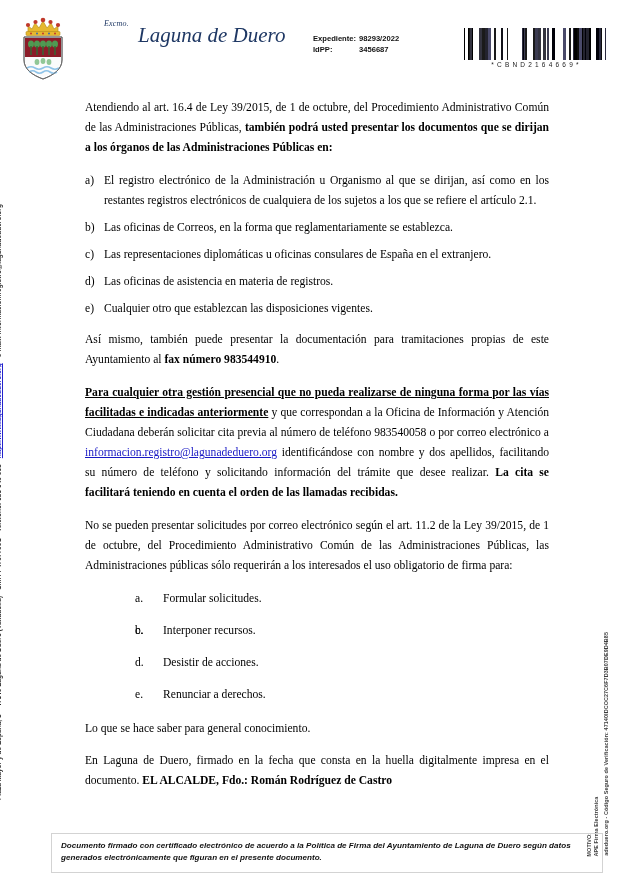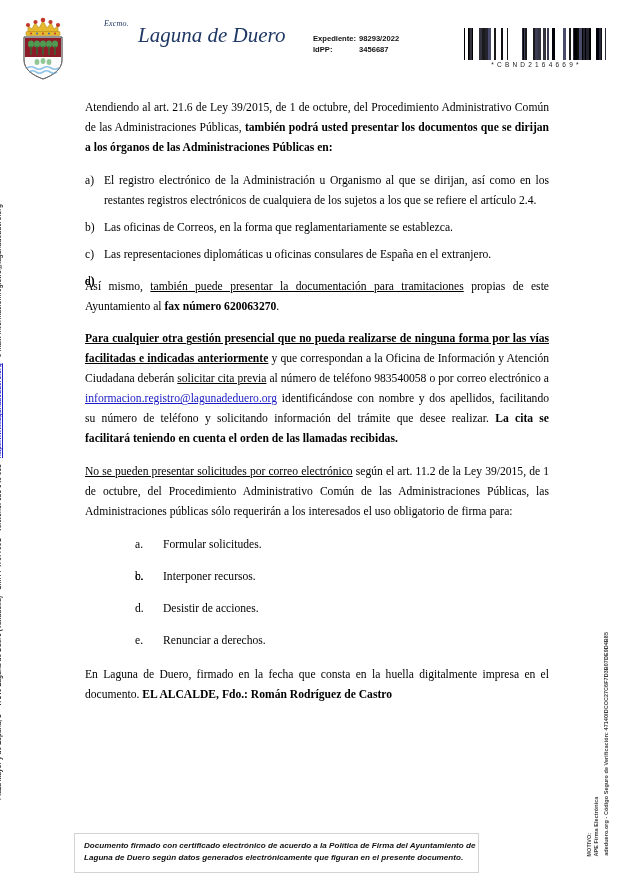--- a/index.html
+++ b/index.html
@@ -146,21 +146,21 @@
   }
   p.t {
     margin: 0 0 13px 0;
     font-size: 11.6px;
     line-height: 1.72;
     text-align: justify;
     text-justify: inter-word;
   }
   p.t:last-child { margin-bottom: 0; }
   .b { font-weight: bold; }
-  .u { text-decoration: underline; }
+  .u { }
   .bu { font-weight: bold; text-decoration: underline; }
   a.mail {
     color: #1818c4;
     text-decoration: underline;
   }
 
   ul.lvl1 {
     margin: 0 0 12px 0;
     padding: 0;
     list-style: none;
@@ -191,22 +191,22 @@
     position: relative;
   }
   ul.lvl2 > li > .mk {
     position: absolute;
     left: 0; top: 0;
   }
 
   
   .footer-box {
     position: absolute;
-    left: 74px; top: 833px;
-    width: 405px;
+    left: 51px; top: 833px;
+    width: 552px;
     border: 1px solid #d3d3d3;
     padding: 6px 1px 7px 9px;
   }
   .footer-box p {
     margin: 0;
     font-family: "Liberation Sans", sans-serif;
     font-size: 8.1px;
     font-style: italic;
     font-weight: bold;
     line-height: 1.52;
@@ -380,44 +380,46 @@
       <div>FECHA Y HORA DE FIRMA:</div>
       <div>29/06/2020 13:01</div>
     </div>
 
     <div class="vcol outer" style="width:760px; left:12px; bottom:0;">adeduero.org - Código Seguro de Verificación: 47140IDCOC27C6F7D3B07DE9D4B85</div>
     <div class="vcol" style="width:760px; left:12px; bottom:-540px;">Firmado Digitalmente en el Ayuntamiento de Laguna de Duero - https://sede.lagunadeduero.org</div>
   </div>
 
   <div class="body-wrap">
 
-    <p class="t"><span>Atendiendo al art. 21.6 de Ley 39/2015, de 1 de octubre, del Procedimiento Administrativo Común de las Administraciones Públicas, </span><span class="b">también podrá usted presentar los documentos que se dirijan a los órganos de las Administraciones Públicas en:</span></p>
+    <p class="t"><span>Atendiendo al art. 16.4 de Ley 39/2015, de 1 de octubre, del Procedimiento Administrativo Común de las Administraciones Públicas, </span><span class="b">también podrá usted presentar los documentos que se dirijan a los órganos de las Administraciones Públicas en:</span></p>
 
     <ul class="lvl1">
       <li>
         <span class="mk">a)</span>
-        <span>El registro electrónico de la Administración u Organismo al que se dirijan, así como en los restantes registros electrónicos de cualquiera de los sujetos a los que se refiere el artículo 2.4.</span>
+        <span>El registro electrónico de la Administración u Organismo al que se dirijan, así como en los restantes registros electrónicos de cualquiera de los sujetos a los que se refiere el artículo 2.1.</span>
       </li>
       <li>
         <span class="mk">b)</span>
         <span>Las oficinas de Correos, en la forma que reglamentariamente se establezca.</span>
       </li>
       <li>
         <span class="mk">c)</span>
         <span>Las representaciones diplomáticas u oficinas consulares de España en el extranjero.</span>
       </li>
       <li>
         <span class="mk">d)</span>
+        <span>Las oficinas de asistencia en materia de registros.</span>
       </li>
       <li>
         <span class="mk">e)</span>
+        <span>Cualquier otro que establezcan las disposiciones vigentes.</span>
       </li>
     </ul>
 
-    <p class="t"><span>Así mismo, </span><span class="u">también puede presentar la documentación para tramitaciones</span><span> propias de este Ayuntamiento al </span><span class="b">fax número 620063270</span><span>.</span></p>
+    <p class="t"><span>Así mismo, </span><span class="u">también puede presentar la documentación para tramitaciones</span><span> propias de este Ayuntamiento al </span><span class="b">fax número 983544910</span><span>.</span></p>
 
     <p class="t"><span class="bu">Para cualquier otra gestión presencial que no pueda realizarse de ninguna forma por las vías facilitadas e indicadas anteriormente</span><span> y que correspondan a la Oficina de Información y Atención Ciudadana deberán </span><span class="u">solicitar cita previa</span><span> al número de teléfono 983540058 o por correo electrónico a </span><a class="mail" href="#">informacion.registro@lagunadeduero.org</a><span> identificándose con nombre y dos apellidos, facilitando su número de teléfono y solicitando información del trámite que desee realizar. </span><span class="b">La cita se facilitará teniendo en cuenta el orden de las llamadas recibidas.</span></p>
 
 
     <p class="t"><span class="u">No se pueden presentar solicitudes por correo electrónico</span><span> según el art. 11.2 de la Ley 39/2015, de 1 de octubre, del Procedimiento Administrativo Común de las Administraciones Públicas, las Administraciones públicas sólo requerirán a los interesados el uso obligatorio de firma para:</span></p>
 
     <ul class="lvl2">
       <li>
         <span class="mk">a.</span>
         <span>Formular solicitudes.</span>
@@ -432,20 +434,21 @@
       <li>
         <span class="mk">d.</span>
         <span>Desistir de acciones.</span>
       </li>
       <li>
         <span class="mk">e.</span>
         <span>Renunciar a derechos.</span>
       </li>
     </ul>
 
+    <p class="t">Lo que se hace saber para general conocimiento.</p>
 
     <p class="t"><span>En Laguna de Duero, firmado en la fecha que consta en la huella digitalmente impresa en el documento. </span><span class="b">EL ALCALDE, Fdo.: Román Rodríguez de Castro</span></p>
   </div>
 
   <div class="footer-box">
     <p>Documento firmado con certificado electrónico de acuerdo a la Política de Firma del Ayuntamiento de Laguna de Duero según datos generados electrónicamente que figuran en el presente documento.</p>
   </div>
 
 </div>
 

